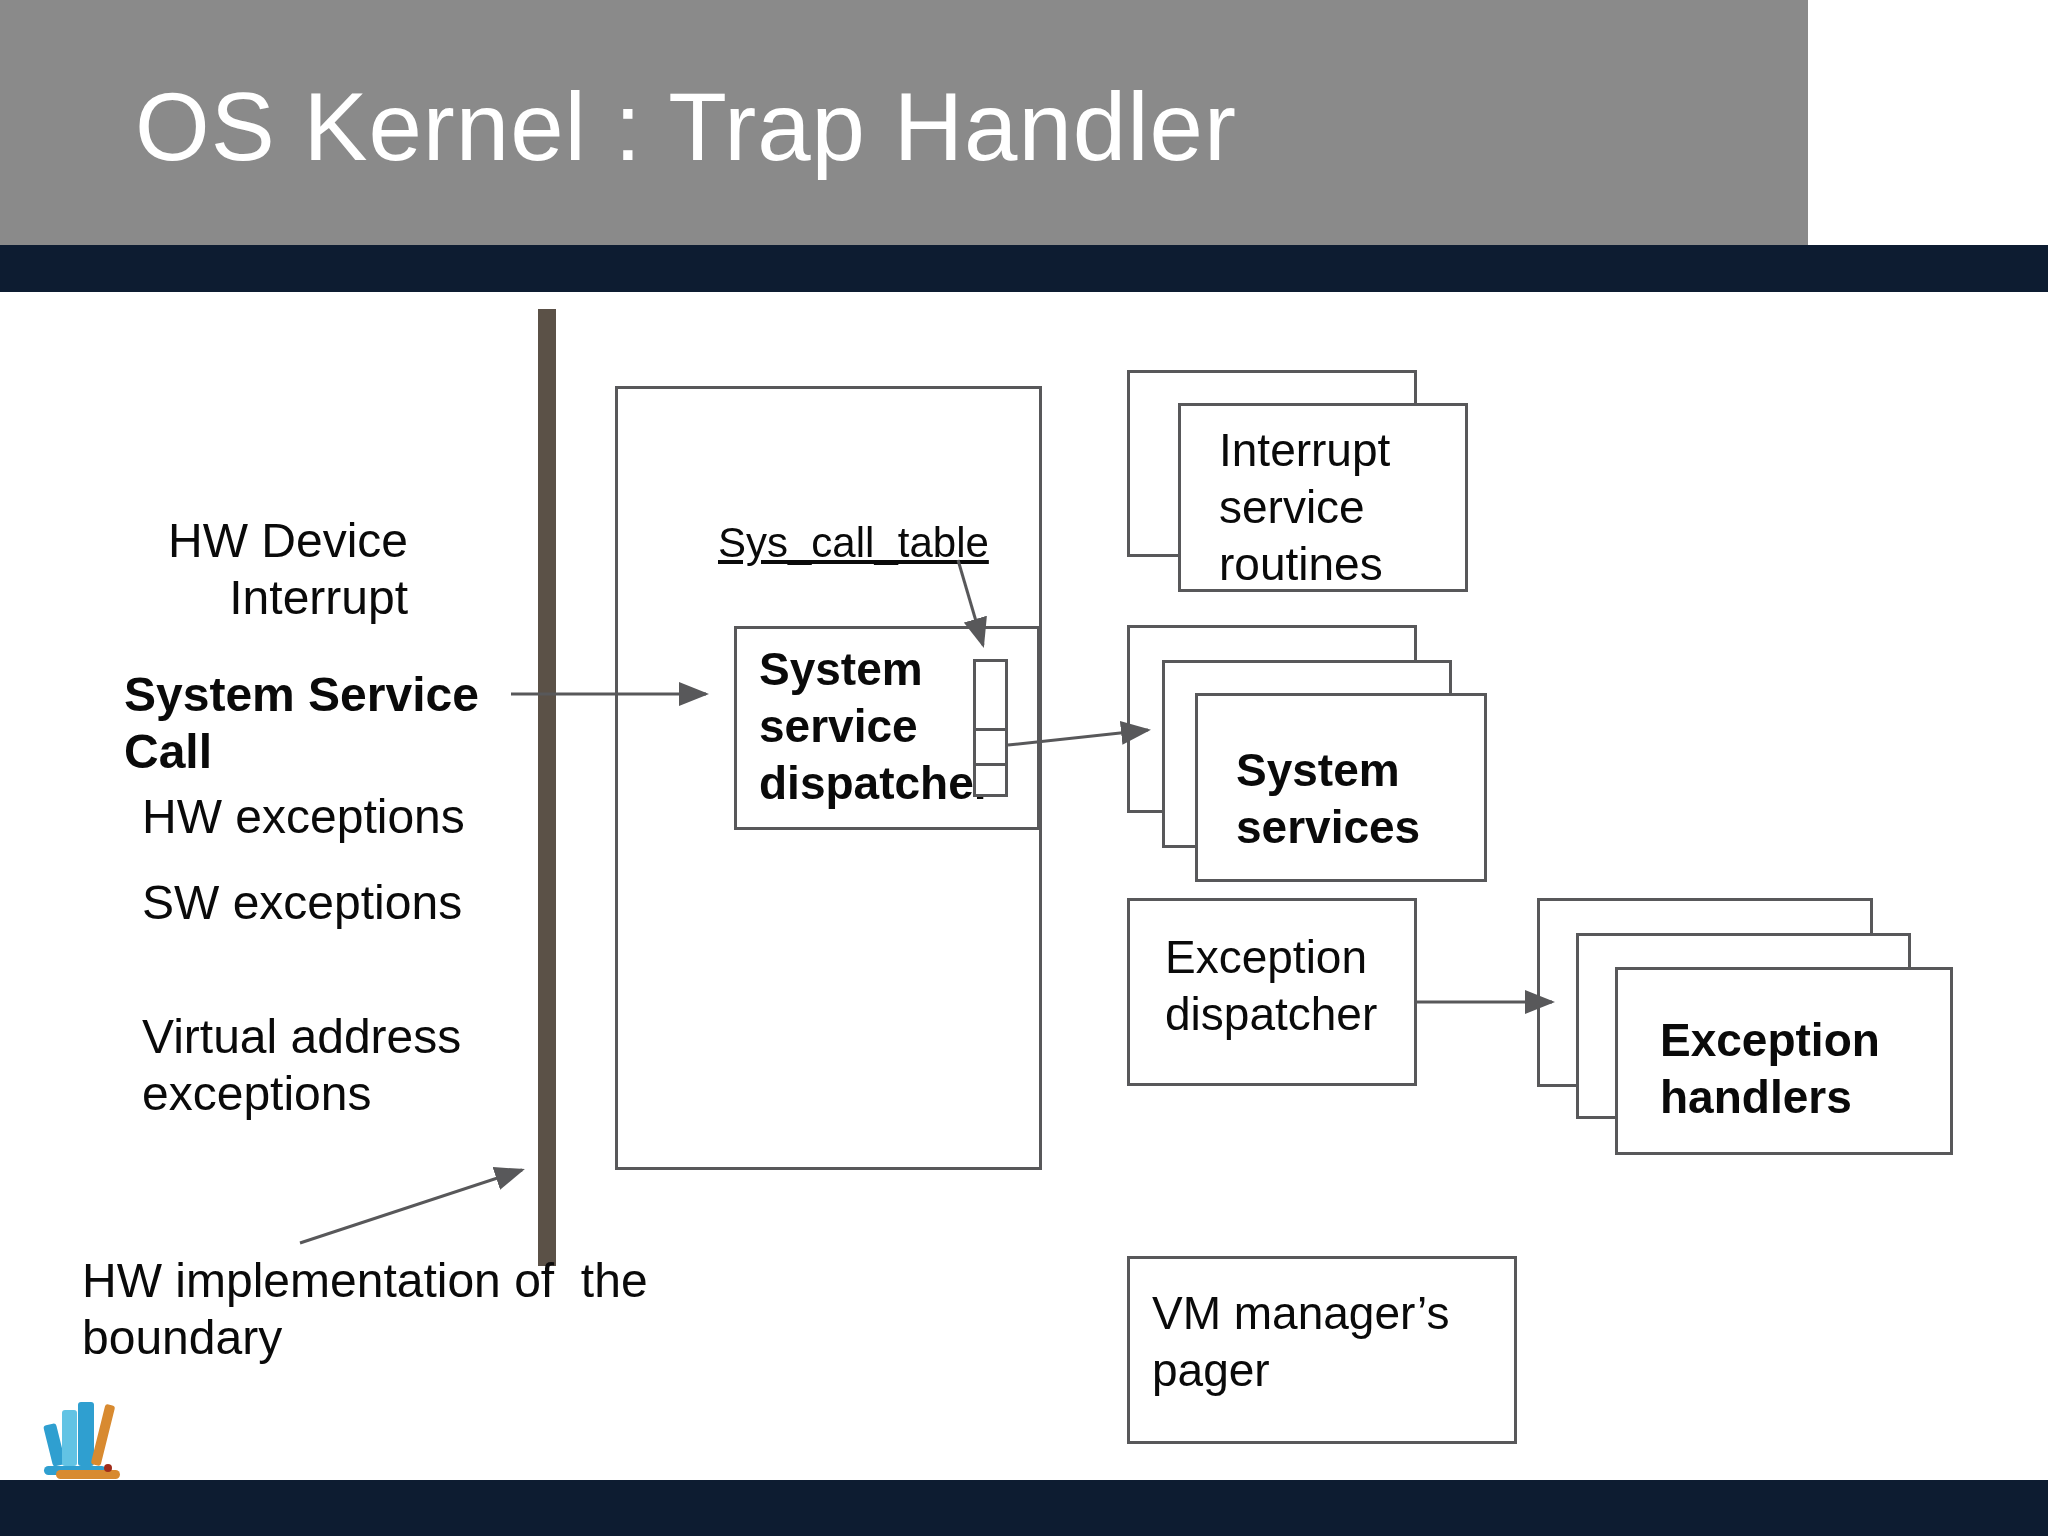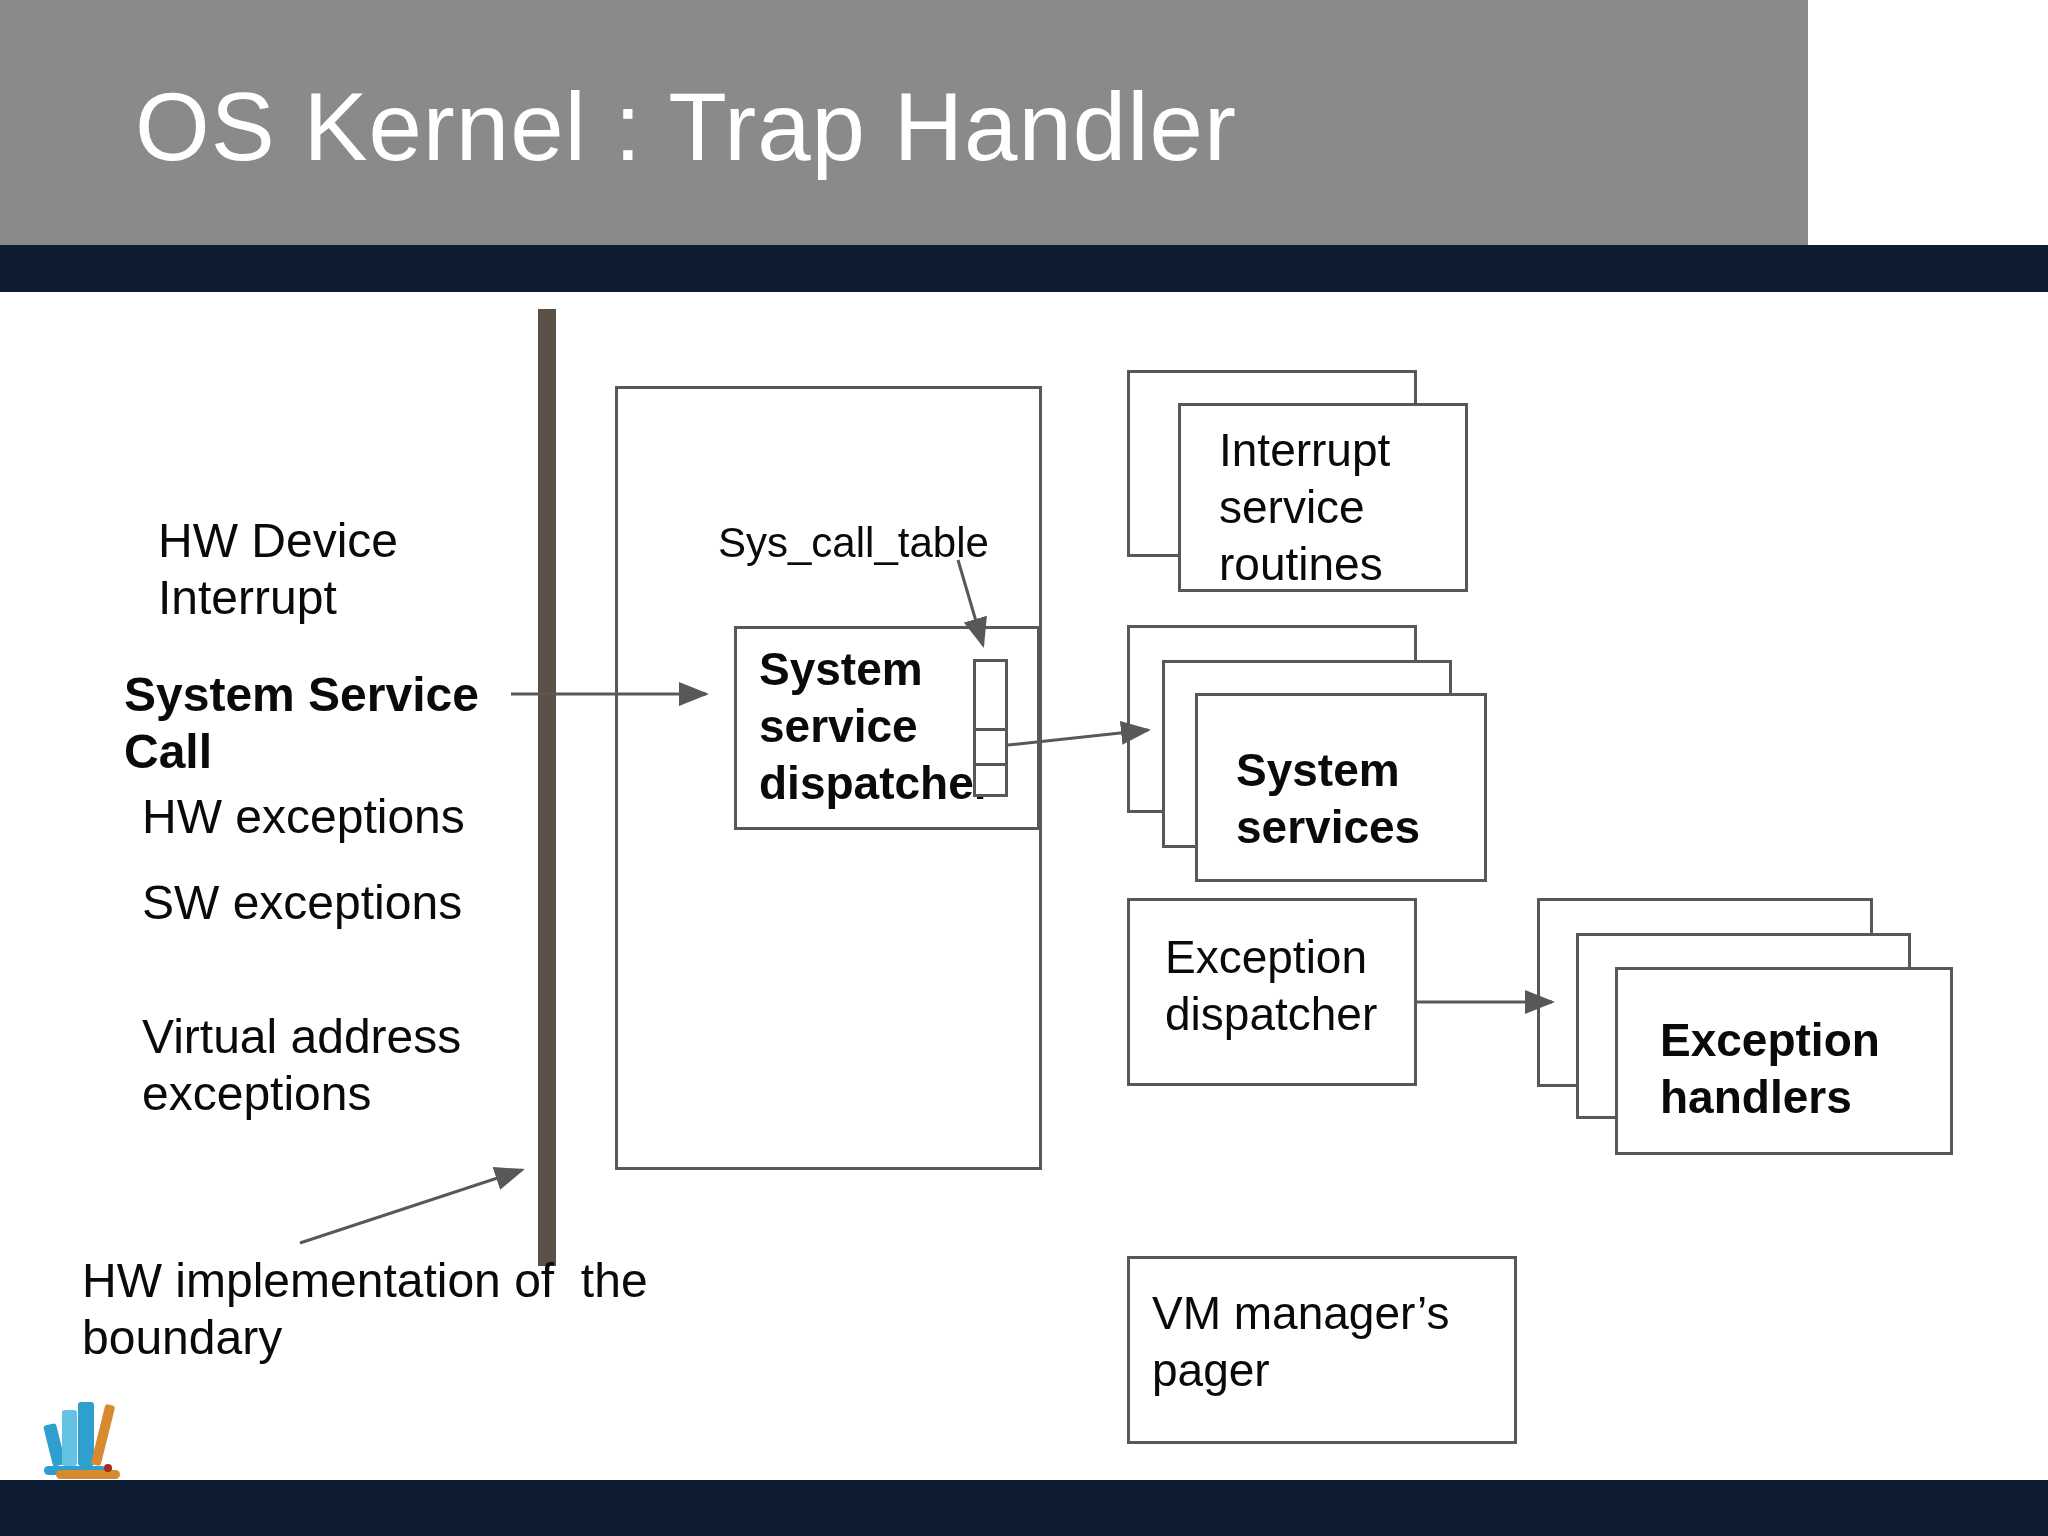--- a/index.html
+++ b/index.html
@@ -16,27 +16,27 @@
   .navy-strip{position:absolute;left:0;top:245px;width:2048px;height:47px;background:var(--navy,#0d1c31);}
   .footer{position:absolute;left:0;top:1480px;width:2048px;height:56px;background:var(--navy,#0d1c31);}
 
   
   .boundary-bar{position:absolute;left:538px;top:309px;width:18px;height:957px;background:var(--boundary-bar,#5b5147);}
   .kernel-rect{position:absolute;left:615px;top:386px;width:421px;height:778px;border:3px solid var(--box-border,#58585a);background:#fff;}
 
   
   .lbl{position:absolute;font-size:48px;line-height:1.19;white-space:pre-line;}
   .lbl.b{font-weight:bold;}
-  .lbl-hw-device{left:158px;top:512px;}
+  .lbl-hw-device{left:168px;top:512px;text-align:right;}
   .lbl-ssc{left:124px;top:666px;}
   .lbl-hw-exc{left:142px;top:788px;}
   .lbl-sw-exc{left:142px;top:874px;}
   .lbl-va-exc{left:142px;top:1008px;}
   .lbl-hw-impl{left:82px;top:1252px;white-space:pre-wrap;}
-  .lbl-syscalltable{left:718px;top:518px;font-size:42px;}
+  .lbl-syscalltable{left:718px;top:518px;font-size:42px;text-decoration:underline;}
 
   
   .box{
     position:absolute;border:3px solid var(--box-border,#58585a);background:#ffffff;
     font-size:46px;line-height:1.24;white-space:pre-line;box-sizing:border-box;
   }
   .box.b{font-weight:bold;}
   .dispatcher{left:734px;top:626px;width:306px;height:204px;padding:12px 0 0 22px;font-weight:bold;}
 
   .isr-back{left:1127px;top:370px;width:290px;height:187px;}

